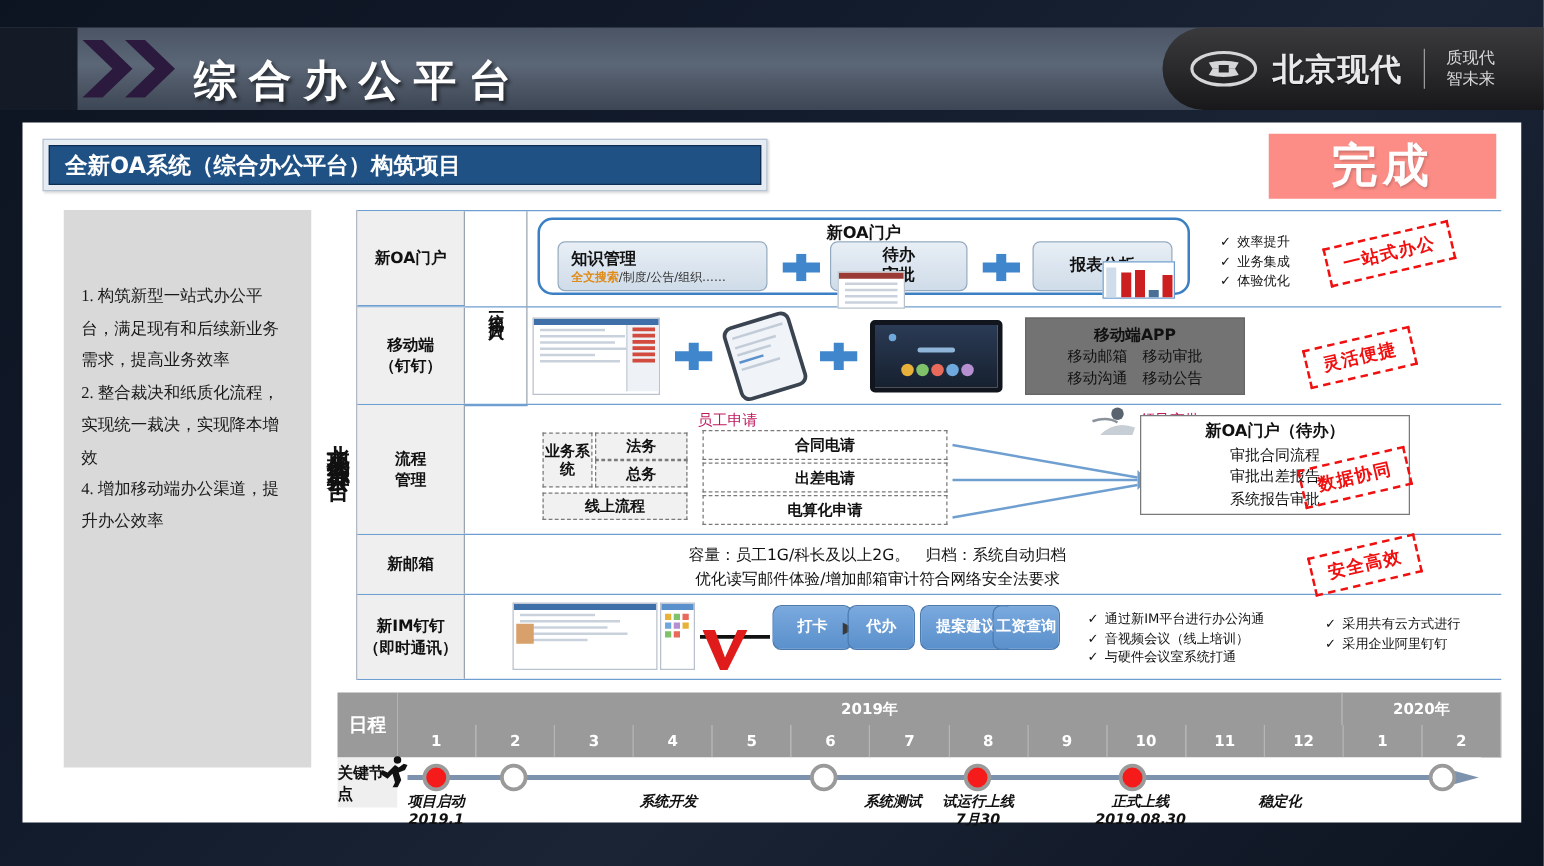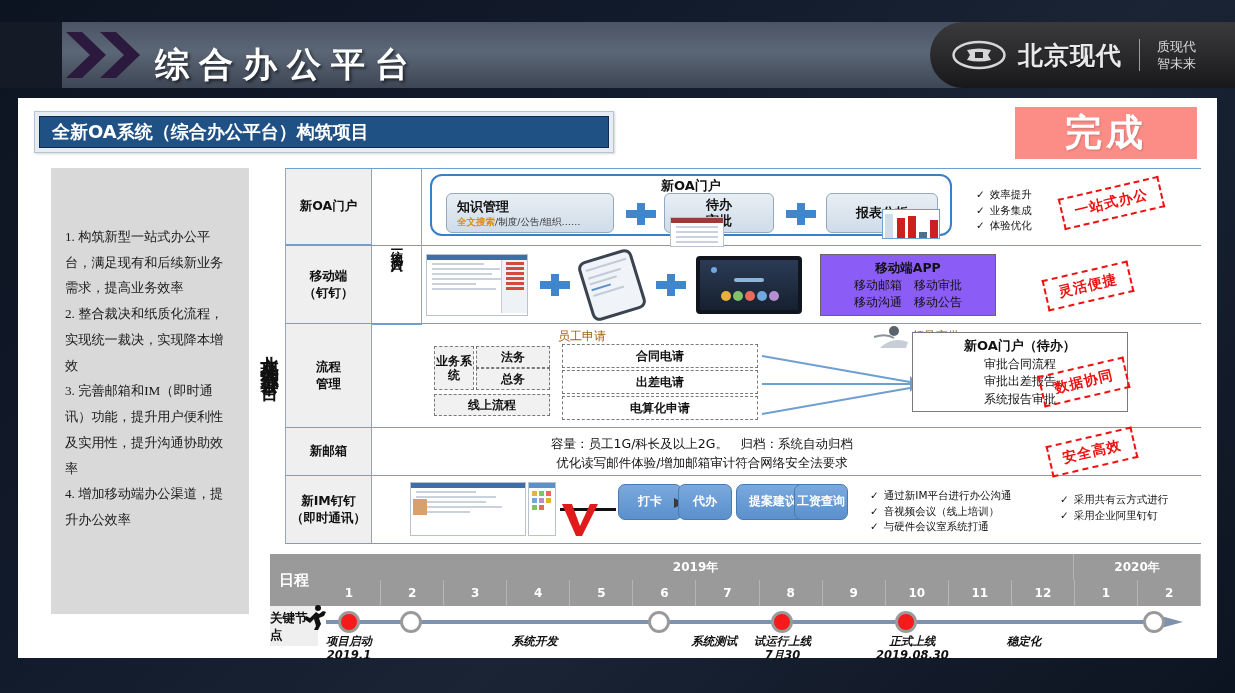--- a/index.html
+++ b/index.html
@@ -159,34 +159,34 @@
   .tablet {
     position: absolute; border: 3px solid #3a4350; border-radius: 8px;
     background: #f0f3f7; transform: rotate(-17deg);
   }
   .tabletL {
     position: absolute; border: 4px solid #11161e; border-radius: 4px;
     background: linear-gradient(180deg,#2b3b55 0%, #16202f 100%);
   }
 
   .appbox {
-    position: absolute; border: 1px solid #666; background: #8b5cf6;
+    position: absolute; border: 1px solid #666; background: #737373;
     text-align: center; padding: 4px 10px;
     font-size: 12px; color: #111; line-height: 1.42; font-family: "DejaVu Sans", sans-serif;
   }
   .appbox .ttl { font-weight: bold; font-size: 12.5px; }
 
   
   .dashbox {
     position: absolute; border: 1px dashed #7a7a7a; background: #f1f1f1;
     display: flex; align-items: center; justify-content: center;
     font-size: 12px; font-weight: bold; color: #111; font-family: "DejaVu Sans", sans-serif;
   }
   .dashbox.clear { background: transparent; }
-  .caption { position: absolute; font-size: 12px; color: #a16207; font-family: "DejaVu Sans", sans-serif; text-align: right; }
+  .caption { position: absolute; font-size: 12px; color: #be185d; font-family: "DejaVu Sans", sans-serif; text-align: right; }
   .greybox {
     position: absolute; border: 1px solid #7a7a7a; background: #fff;
     text-align: center; font-size: 12px; color: #111; line-height: 1.45;
     font-family: "DejaVu Sans", sans-serif; padding-top: 4px;
   }
   .greybox .ttl { font-weight: bold; font-size: 13px; }
 
   
   .mailtext {
     position: absolute; font-size: 12.5px; color: #111; line-height: 1.55;
@@ -275,21 +275,20 @@
     </div>
   </div>
 
   <div class="done-badge">
     <span>完成</span>
   </div>
 
   <div class="obj-panel">
     <p>1. 构筑新型一站式办公平台，满足现有和后续新业务需求，提高业务效率</p>
     <p>2. 整合裁决和纸质化流程，实现统一裁决，实现降本增效</p>
-    <p>3. 完善邮箱和IM（即时通讯）功能，提升用户便利性及实用性，提升沟通协助效率</p>
     <p>4. 增加移动端办公渠道，提升办公效率</p>
   </div>
 
   <div class="vcol">
     <span>北京现代综合办公平台</span>
   </div>
 
   <div class="matrix">
 
     <div class="mrow first" style="top:0; height:78px;">

